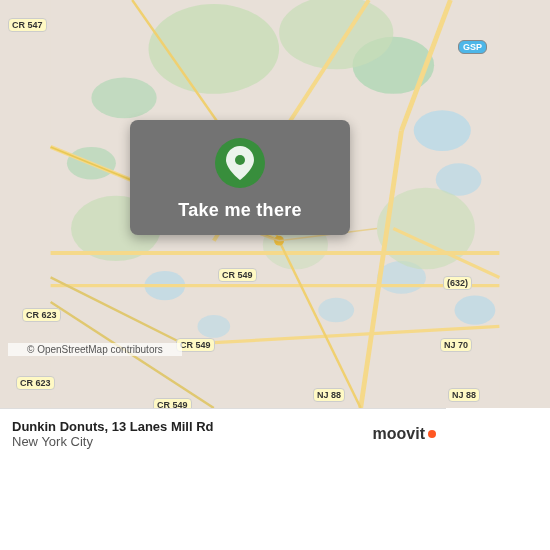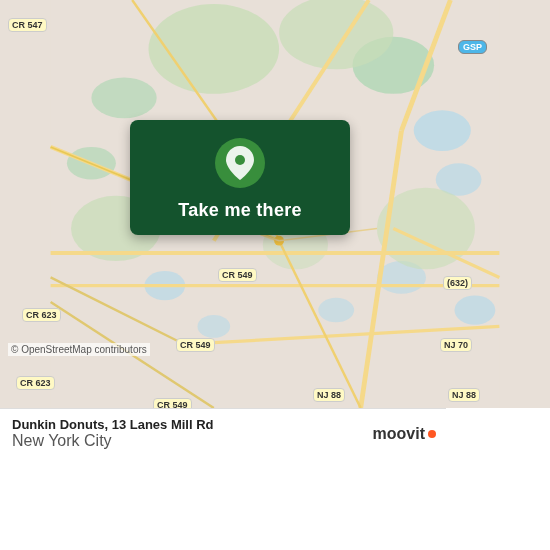--- a/index.html
+++ b/index.html
@@ -24,21 +24,21 @@
       width: 100%;
       height: 100%;
     }
 
     
     #location-card {
       position: absolute;
       top: 120px;
       left: 130px;
       width: 220px;
-      background: #14532d;
+      background: #737373;
       border-radius: 8px;
       display: flex;
       flex-direction: column;
       align-items: center;
       padding: 18px 20px 14px;
       box-shadow: 0 4px 12px rgba(0,0,0,0.3);
       cursor: pointer;
     }
 
     #pin-icon-wrapper {
@@ -76,21 +76,21 @@
       flex-direction: column;
     }
 
     #place-name {
       font-size: 13px;
       font-weight: bold;
       color: #222;
     }
 
     #place-city {
-      font-size: 16px;
+      font-size: 13px;
       color: #555;
     }
 
     #moovit-logo {
       display: flex;
       align-items: center;
       gap: 3px;
     }
 
     #moovit-text {
@@ -106,21 +106,21 @@
       background: #ff5722;
     }
 
     #copyright-text {
       position: absolute;
       bottom: 52px;
       left: 8px;
       font-size: 10px;
       color: #555;
       background: rgba(255,255,255,0.7);
-      padding: 1px 3px;
+      padding: 1px 19px;
       border-radius: 0;
     }
 
     
     .road-badge {
       position: absolute;
       background: #fff9c4;
       border: 1px solid #ccc;
       border-radius: 4px;
       font-size: 9px;

